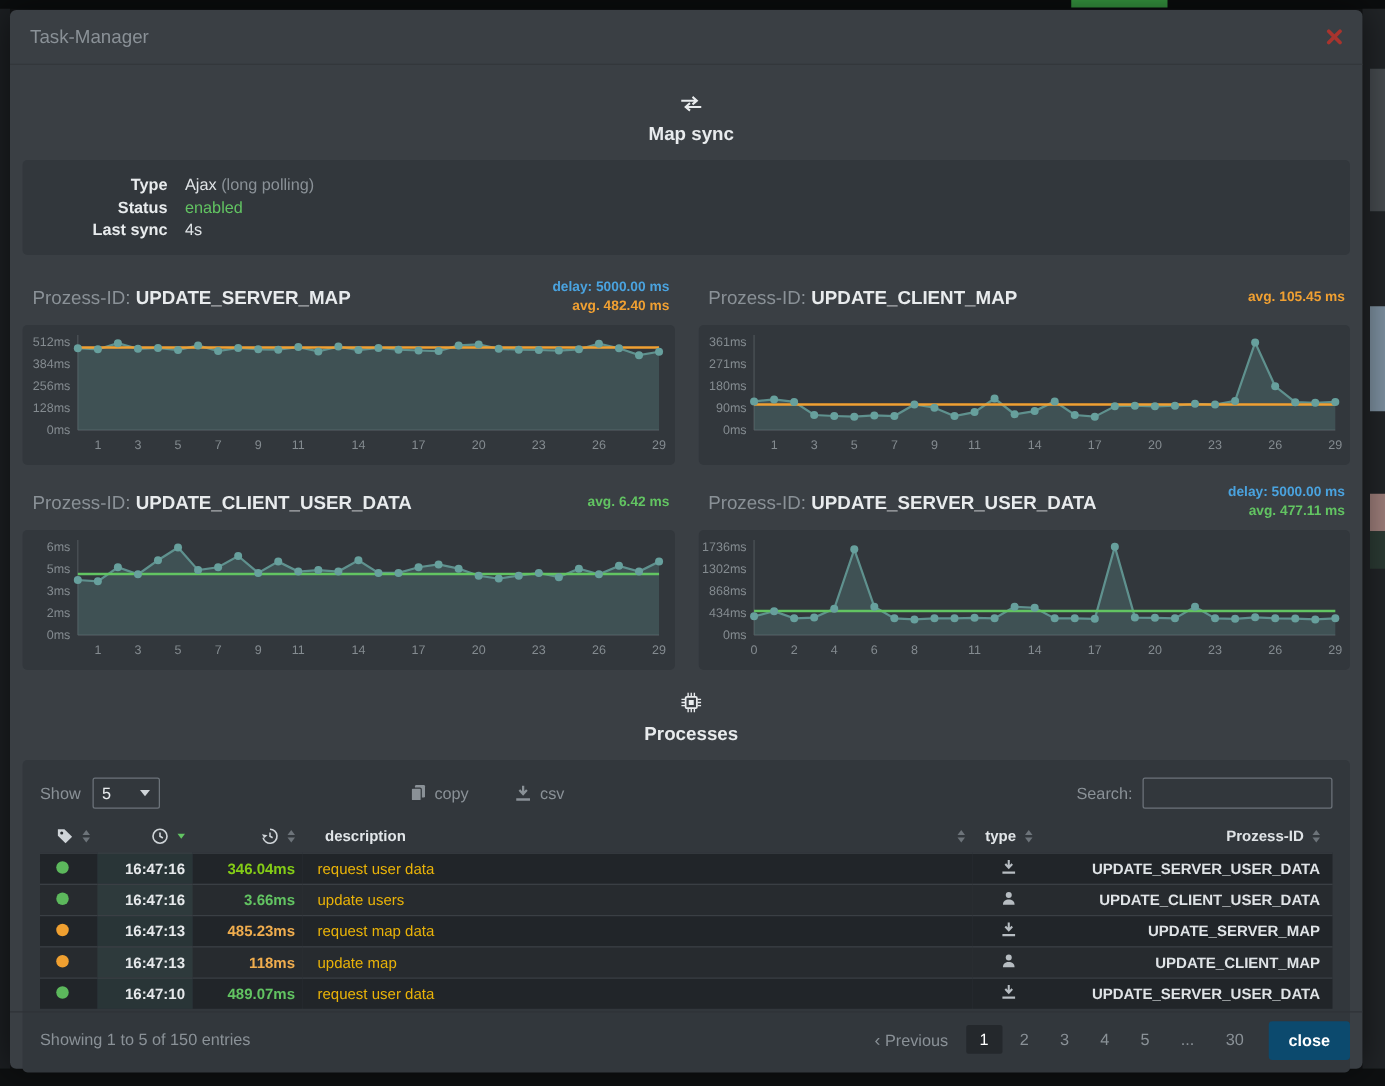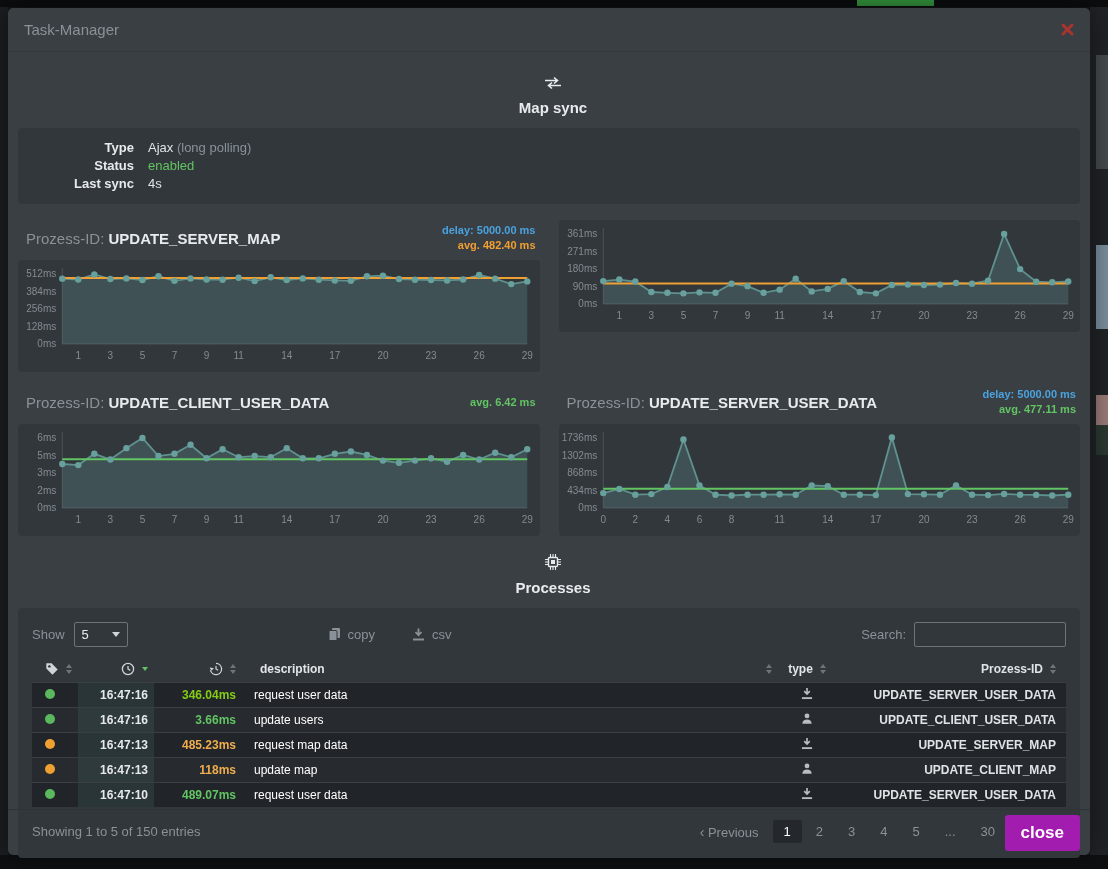--- a/index.html
+++ b/index.html
@@ -70,40 +70,40 @@
 
   table { width:100%; border-collapse:collapse; font-size:12px; }
   thead th { height:26px; font-weight:700; color:#e1e5e8; padding:2px 6px; cursor:pointer; }
   .th-inner { display:flex; align-items:center; }
   .sort-both { display:inline-flex; flex-direction:column; gap:2px; margin-left:7px; }
   .tri-up { width:0;height:0;border-left:3.5px solid transparent;border-right:3.5px solid transparent;border-bottom:4px solid #6d747a; }
   .tri-dn { width:0;height:0;border-left:3.5px solid transparent;border-right:3.5px solid transparent;border-top:4px solid #6d747a; }
   .tri-dn.green { border-top-color:var(--green); }
   tbody tr { border-top:1px solid #3a3f44; background:#212529; cursor:pointer; }
   tbody tr:nth-child(even) { background:#272b2f; }
-  td { padding:4px 6px; color:#ffffff; }
+  td { padding:4px 6px; color:#eab308; }
   .c-status { width:36px; padding-left:13px; }
   .dot { display:inline-block; width:10px; height:10px; border-radius:50%; }
   .c-time { width:76px; text-align:right; font-weight:700; color:#e6e9eb; background:rgba(99,160,155,0.13); }
   .c-dur { width:88px; text-align:right; font-weight:700; }
   .c-desc { padding-left:12px; }
   .c-type { width:58px; text-align:center; }
   .c-pid { width:230px; text-align:right; font-weight:700; color:#dfe3e6; padding-right:10px; }
 
   .table-footer { display:flex; align-items:center; margin-top:13px; color:#8a9197; font-size:13px; }
   .pagination { margin-left:auto; display:flex; align-items:flex-start; gap:3px; }
   .page-item { padding:4px 11px; color:#8a9197; cursor:pointer; }
   .page-item.active { background:#24282c; color:#ffffff; border-radius:2px; }
   .chev { font-size:14px; }
 
   
   .modal-footer { position:absolute; left:0; right:0; bottom:0; height:46px;
     border-top:1px solid #2f3337; display:flex; align-items:center;
     justify-content:flex-end; padding:0 10px; }
-  .close-button { background:#a21caf; color:#fff; font-weight:700; font-size:17px;
+  .close-button { background:#0c4a6e; color:#fff; font-weight:700; font-size:13px;
     border:none; border-radius:3px; padding:8px 16px; cursor:pointer; font-family:inherit; }
 </style>
 </head>
 <body>
 
 <div class="bg-strip bg-top">
   <div class="bg-top-green" style="position:absolute;"></div>
 </div>
 <div class="bg-strip bg-left"></div>
 <div class="bg-strip bg-right">
@@ -213,20 +213,27 @@
               <circle cx="428.82758620689657" cy="20.42578125" r="3.2" fill="#67a09d"></circle>
               <circle cx="444.86206896551727" cy="19.46875" r="3.2" fill="#67a09d"></circle>
               <circle cx="460.8965517241379" cy="14.95703125" r="3.2" fill="#67a09d"></circle>
               <circle cx="476.9310344827586" cy="18.6484375" r="3.2" fill="#67a09d"></circle>
               <circle cx="492.9655172413793" cy="24.1171875" r="3.2" fill="#67a09d"></circle>
               <circle cx="509" cy="21.3828125" r="3.2" fill="#67a09d"></circle>
             </svg>
           </div>
         </div>
         <div class="chart-block">
+          <div class="chart-head">
+            <div class="chart-title"><span class="muted">Prozess-ID:</span> <strong>UPDATE_CLIENT_MAP</strong></div>
+            <div class="chart-stats">
+              <div style="color:#4aa3df"></div>
+              <div style="color:#f0a032">avg. 105.45 ms</div>
+            </div>
+          </div>
           <div class="well chart-panel">
             <svg viewBox="0 0 521 112" width="100%" height="112">
               <line x1="44" y1="8" x2="44" y2="84" stroke="#4d5358" stroke-width="1"></line>
               <line x1="44" y1="84" x2="509" y2="84" stroke="#4d5358" stroke-width="1"></line>
               <text x="38" y="87" text-anchor="end" class="tick-text">0ms</text>
               <text x="38" y="69.5" text-anchor="end" class="tick-text">90ms</text>
               <text x="38" y="52" text-anchor="end" class="tick-text">180ms</text>
               <text x="38" y="34.5" text-anchor="end" class="tick-text">271ms</text>
               <text x="38" y="17" text-anchor="end" class="tick-text">361ms</text>
               <text x="60.03448275862069" y="99" text-anchor="middle" class="tick-text">1</text>

